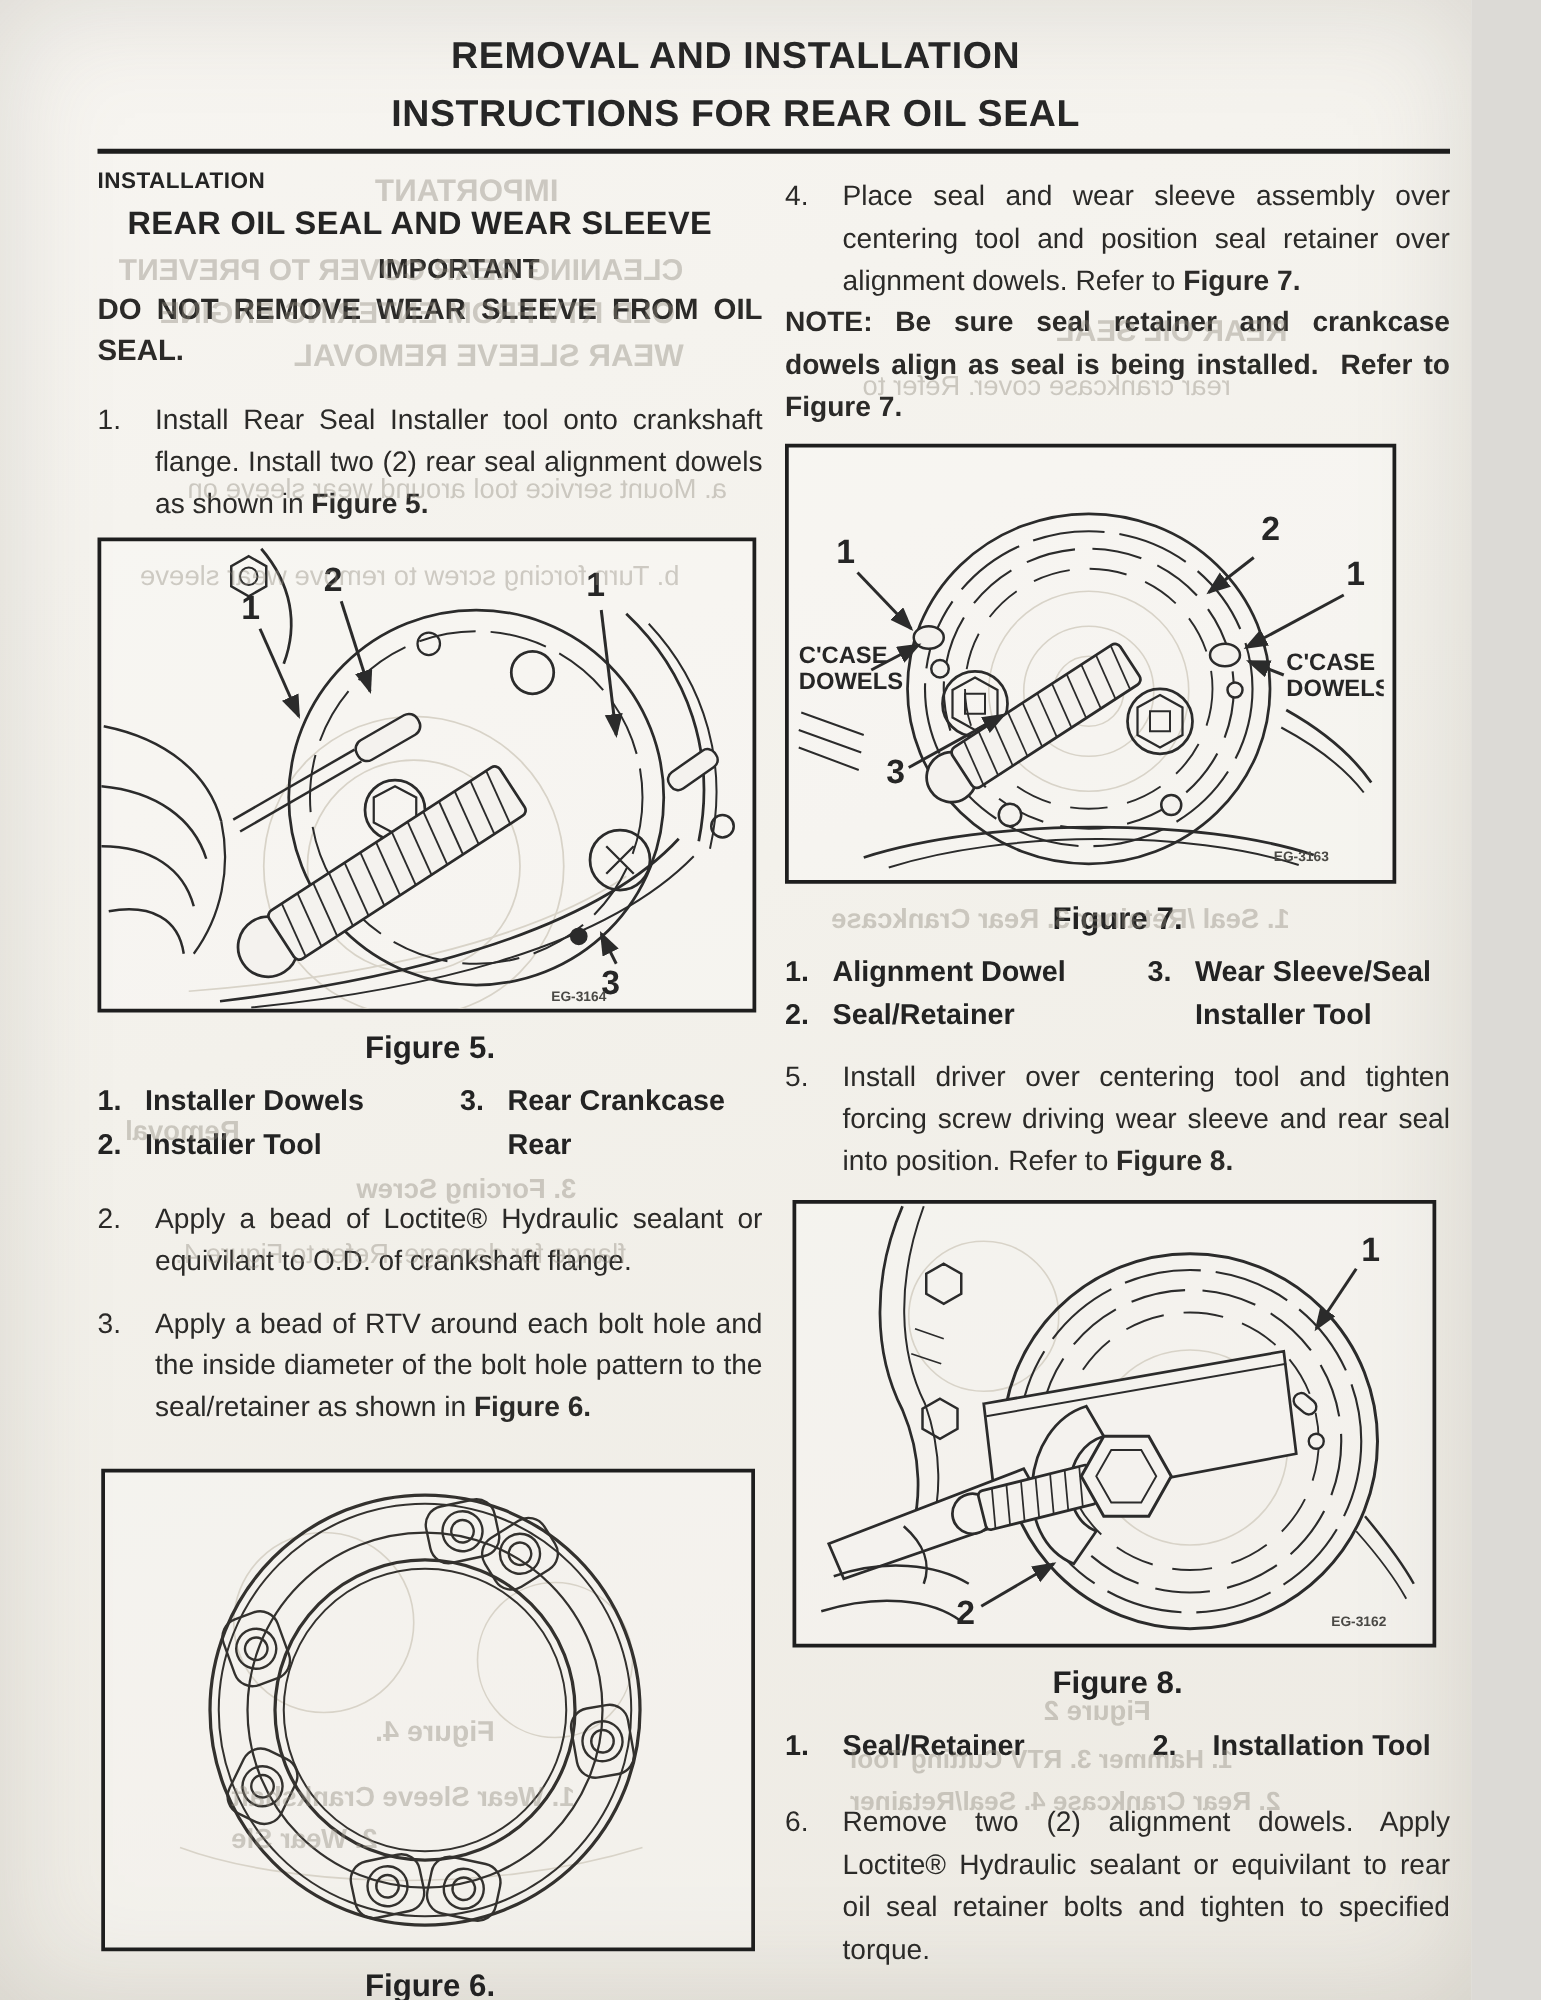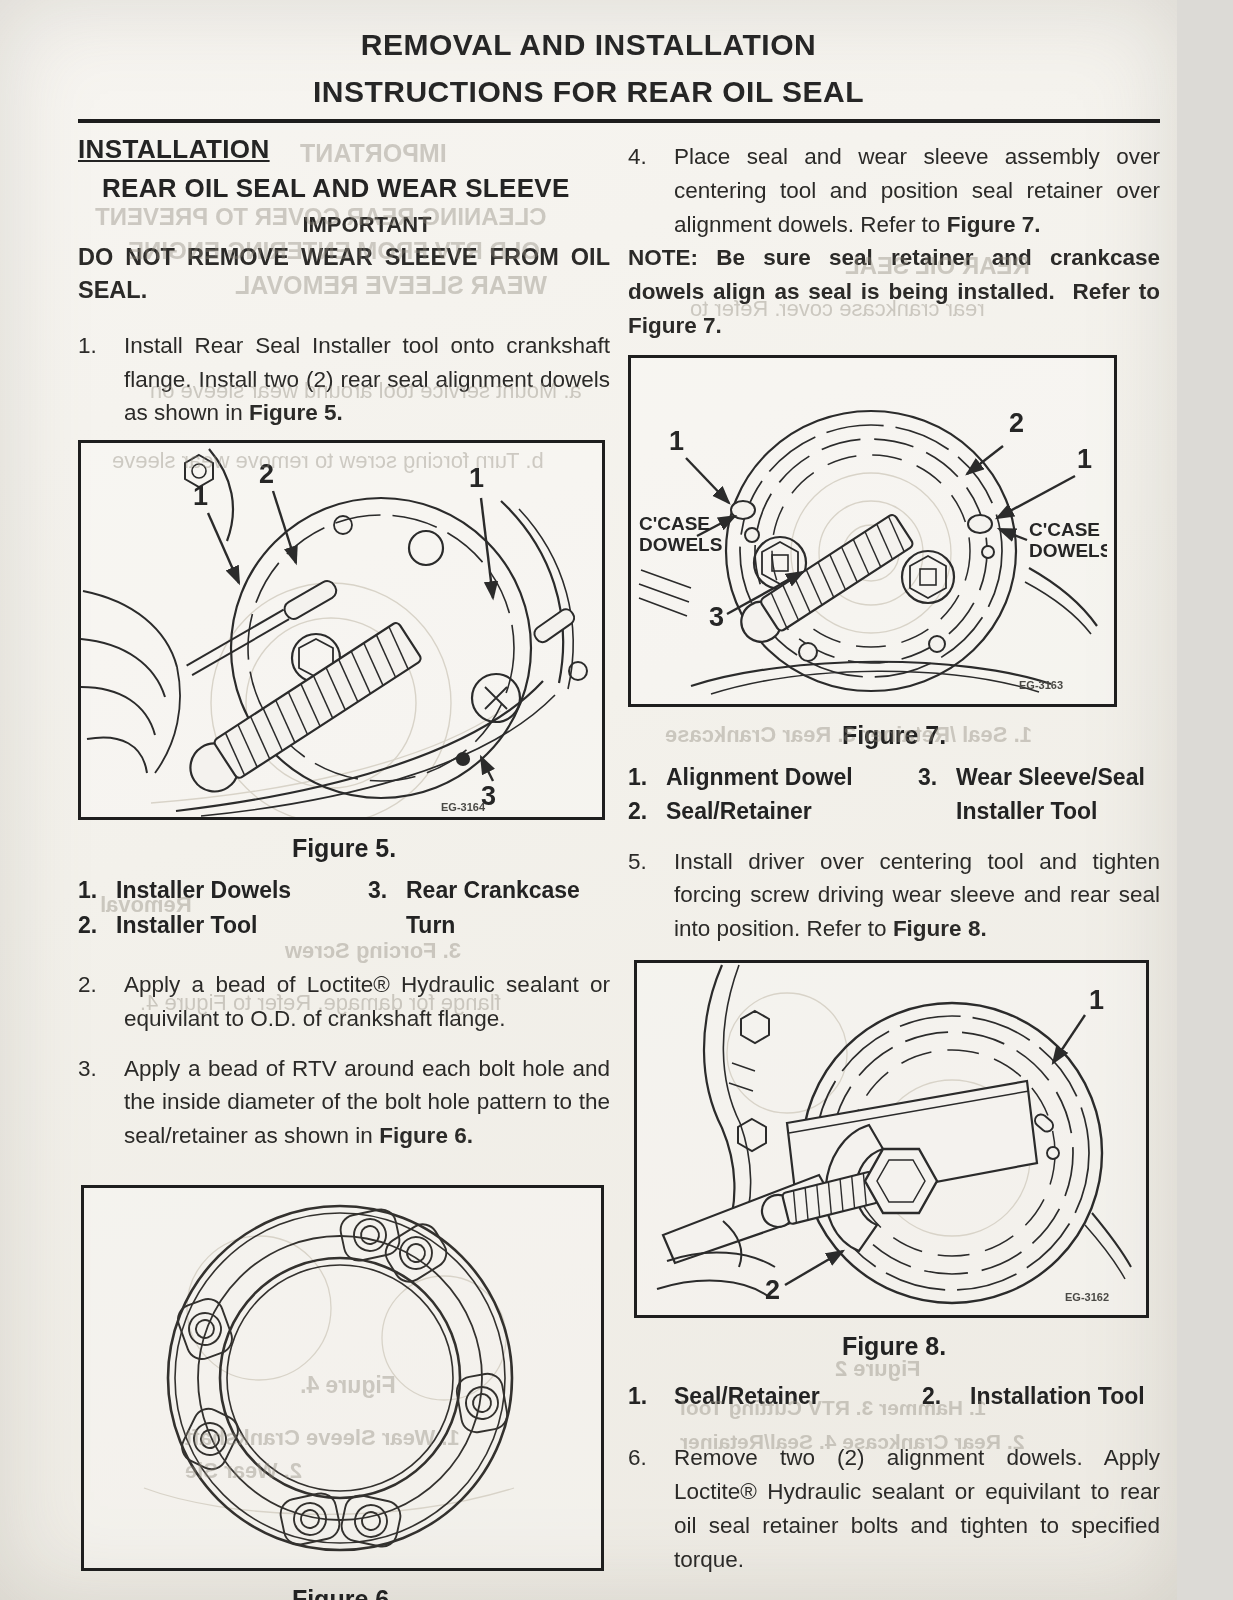--- a/index.html
+++ b/index.html
@@ -8,21 +8,21 @@
     background:linear-gradient(160deg,#f7f5f1 0%,#f3f1eb 45%,#edeae3 100%);
     font-family:"Liberation Sans",sans-serif;color:#2b2a28;
     box-shadow:inset 0 0 90px rgba(125,118,104,.22);
   }
   .title{position:absolute;top:22px;left:0;right:0;text-align:center;
     font-size:30px;font-weight:bold;line-height:1.55;color:#262626;letter-spacing:.5px;}
   .rule{position:absolute;top:119px;left:78px;width:1082px;height:4px;background:#1d1d1d;}
   .col{position:absolute;width:532px;}
   .col-left{left:78px;top:134px;}
   .col-right{left:628px;top:140px;}
-  .h1{font-size:26px;font-weight:bold;letter-spacing:.4px;color:#242424;text-decoration:underline;}
+  .h1{font-size:18px;font-weight:bold;letter-spacing:.4px;color:#242424;}
   .h2{font-size:26px;font-weight:bold;letter-spacing:.3px;margin-top:8px;color:#242424;margin-left:24px;}
   .important{font-size:22px;font-weight:bold;text-align:center;padding-left:46px;margin-top:8px;}
   .warn{font-size:23.5px;font-weight:bold;line-height:1.4;text-align:justify;margin-top:3px;}
   .step{display:flex;font-size:22.5px;line-height:1.5;}
   .step .num{width:46px;flex:none;}
   .step .body{flex:1;text-align:justify;}
   .step .body b{font-weight:bold;}
   .note{font-size:22.5px;font-weight:bold;line-height:1.5;text-align:justify;}
   .figbox{border:3.5px solid #1e1e1e;background:rgba(255,255,255,.25);}
   .fig5{margin-top:10px;height:374px;width:521px;}
@@ -175,21 +175,21 @@
     <div class="caption">Figure 5.</div>
 
     <div class="legend">
       <div>1.</div>
       <div>Installer Dowels</div>
       <div>3.</div>
       <div>Rear Crankcase</div>
       <div>2.</div>
       <div>Installer Tool</div>
       <div></div>
-      <div>Turn</div>
+      <div>Rear</div>
     </div>
 
     <div class="step mt26">
       <div class="num">2.</div>
       <div class="body"><span>Apply a bead of Loctite® Hydraulic sealant or equivilant to O.D. of crankshaft flange.</span></div>
     </div>
 
     <div class="step mt16">
       <div class="num">3.</div>
       <div class="body"><span>Apply a bead of RTV around each bolt hole and the inside diameter of the bolt hole pattern to the seal/retainer as shown in </span><b>Figure 6.</b></div>

